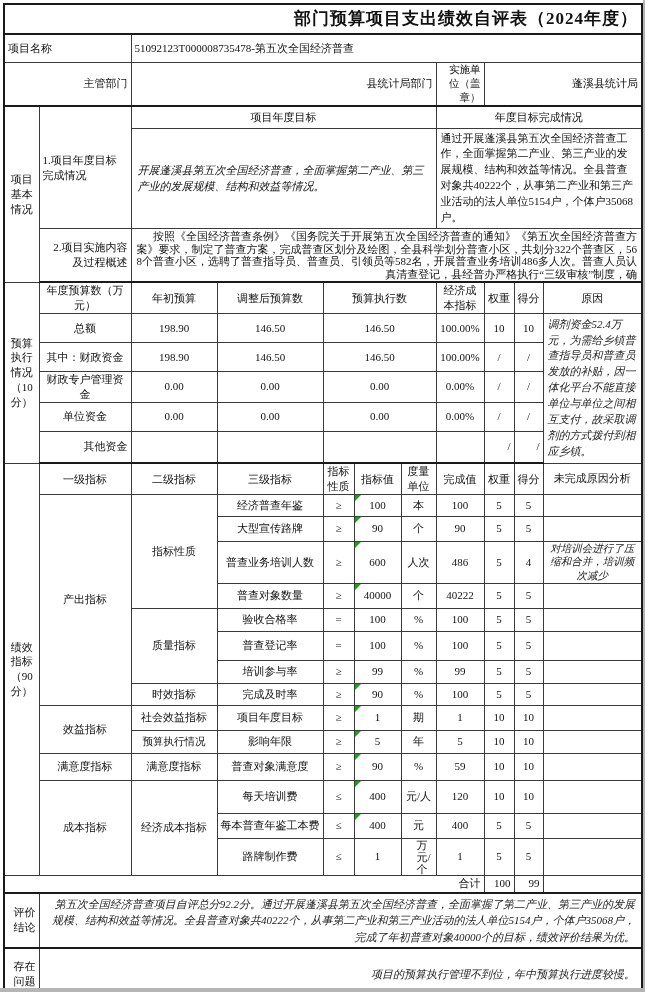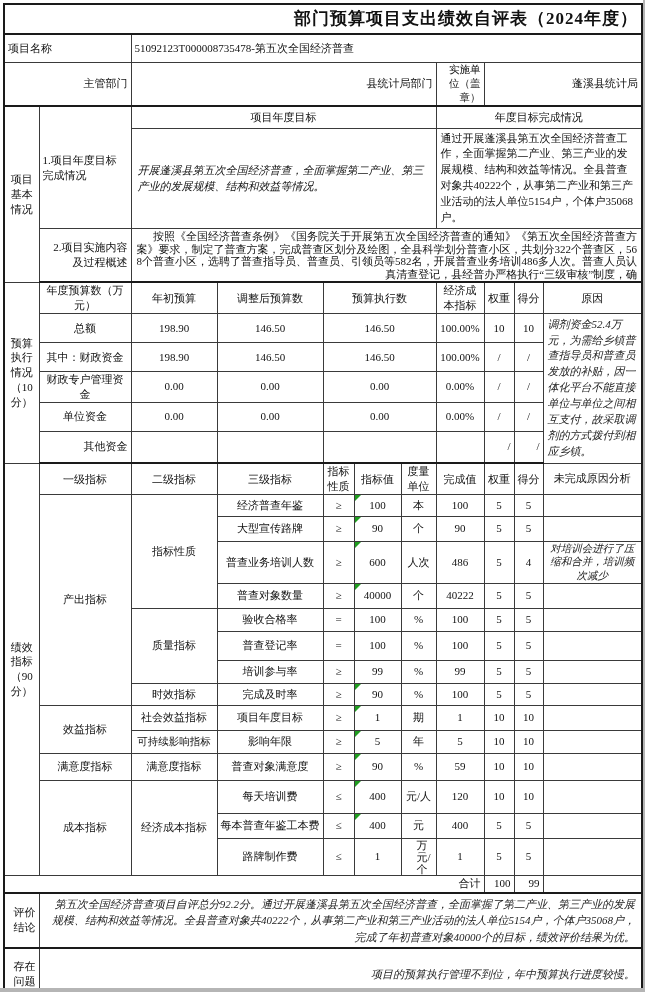--- a/index.html
+++ b/index.html
@@ -246,21 +246,21 @@
     <td>≥</td>
     <td class="rel"><span class="tri"></span><span>1</span></td>
     <td>期</td>
     <td>1</td>
     <td>10</td>
     <td>10</td>
     <td class="ital small"></td>
   </tr>
 
   <tr style="height:23px">
-    <td class="small">可持续影响指标</td>
+    <td class="small">预算执行情况</td>
     <td colspan="2">影响年限</td>
     <td>≥</td>
     <td class="rel"><span class="tri"></span><span>5</span></td>
     <td>年</td>
     <td>5</td>
     <td>10</td>
     <td>10</td>
     <td class="ital small"></td>
   </tr>
 

